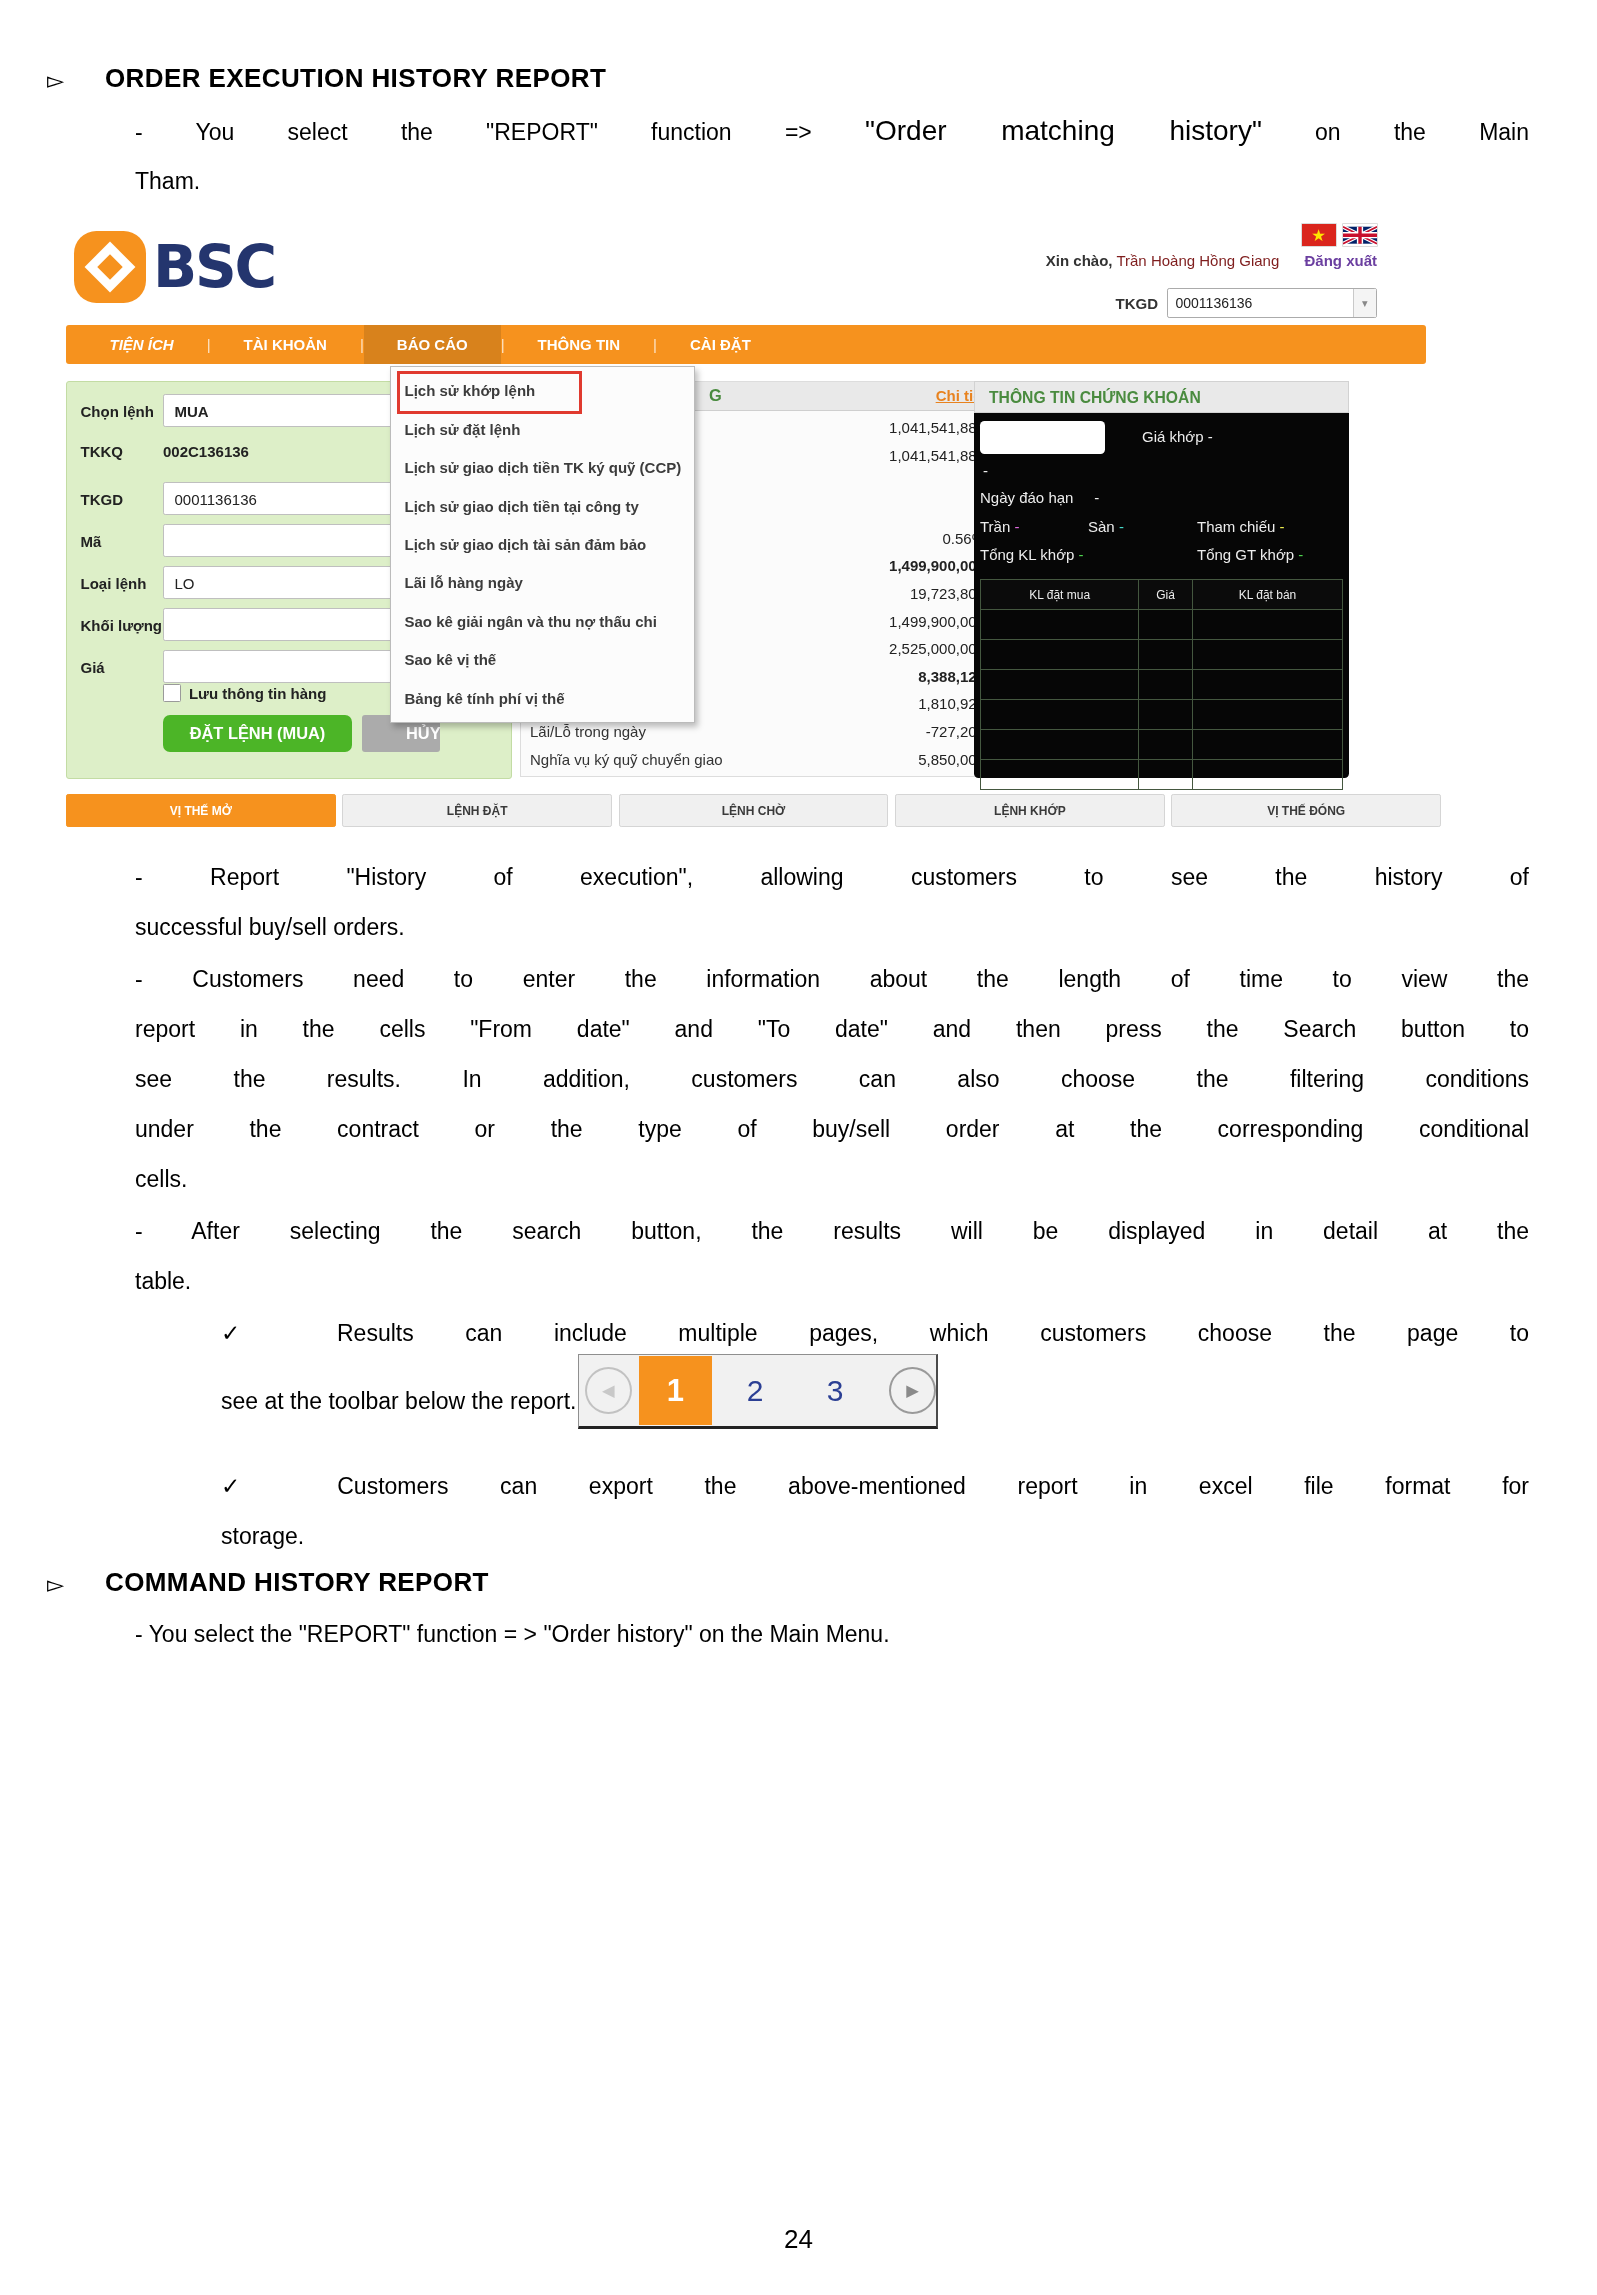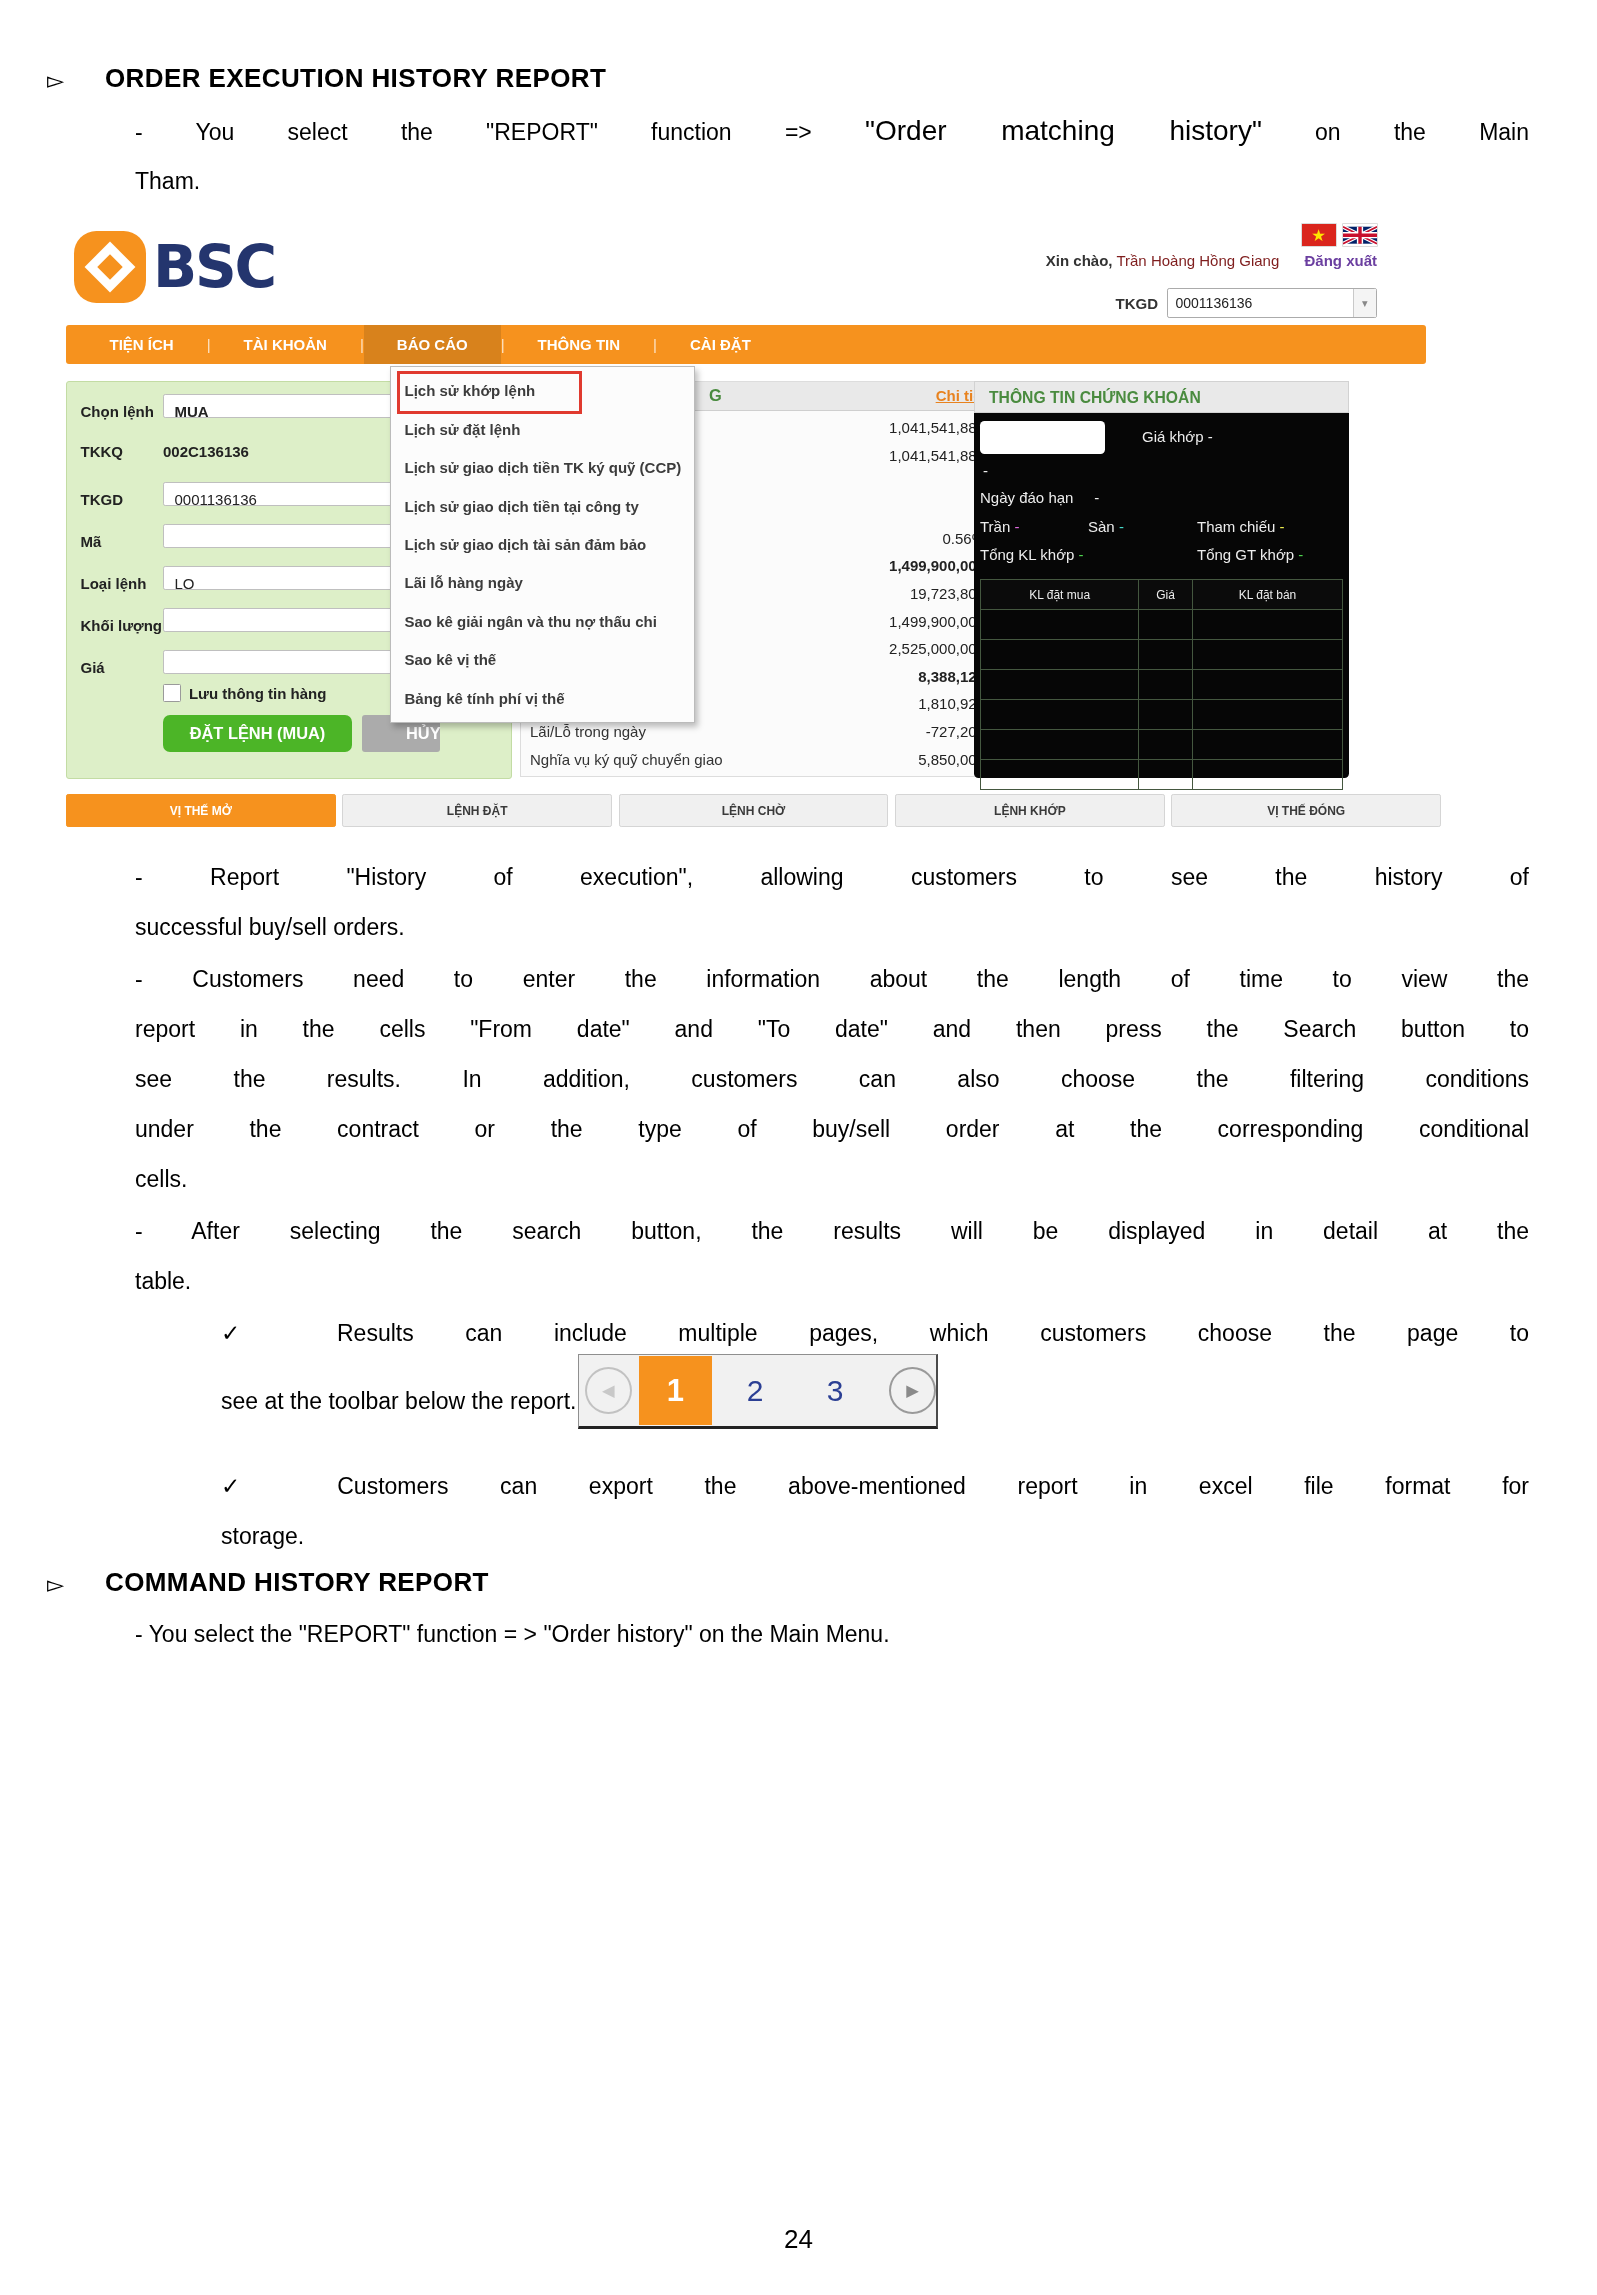--- a/index.html
+++ b/index.html
@@ -45,21 +45,21 @@
   .menubar{position:absolute;left:0;top:106px;width:1360px;height:39px;background:#F6921E;
            border-radius:3px;display:flex;align-items:center;color:#fff;font-weight:bold;font-size:15px;}
   .mi{padding:0 33px;height:39px;display:flex;align-items:center;cursor:pointer;white-space:nowrap;}
   .mi.active{background:#D8821C;}
   .msep{color:rgba(255,255,255,.75);font-weight:normal;}
 
   
   .form-panel{position:absolute;left:0;top:162px;width:446px;height:398px;background:#DDEFC8;
               border:0.7px solid #C3DCA4;border-radius:3px;box-sizing:border-box;}
   .f-label{position:absolute;left:13.5px;font-size:15px;font-weight:bold;color:#222;white-space:nowrap;}
-  .f-input{position:absolute;left:96px;width:340px;height:24px;background:#fff;border:0.7px solid #BFBFBF;
+  .f-input{position:absolute;left:96px;width:340px;height:33px;background:#fff;border:0.7px solid #BFBFBF;
            border-radius:2.2px;font-size:15px;line-height:33px;padding-left:10.5px;box-sizing:border-box;color:#222;}
   .f-static{position:absolute;left:96px;font-size:15px;font-weight:bold;color:#222;}
   .f-check{position:absolute;left:96px;top:302px;display:flex;align-items:center;gap:7.5px;}
   .f-checkbox{width:16.4px;height:16.4px;background:#fff;border:0.7px solid #9A9A9A;border-radius:1.5px;}
   .f-checklabel{font-size:15px;font-weight:bold;color:#222;}
   .btn-buy{position:absolute;left:96px;top:333px;width:189px;height:37px;background:#4CB527;border:none;
            border-radius:7px;color:#fff;font-size:16.4px;font-weight:bold;font-family:inherit;}
   .btn-cancel{position:absolute;left:295px;top:333px;width:78px;height:37px;background:#ABABAB;border:none;
            border-radius:3px;color:#fff;font-size:16.4px;font-weight:bold;font-family:inherit;padding-left:44px;}
 
@@ -158,21 +158,21 @@
 
   <div class="acct">
     <span class="acct-label">TKGD</span>
     <div class="selectbox">
       <span class="val">0001136136</span>
       <span class="car">▾</span>
     </div>
   </div>
 
   <div class="menubar">
-    <div class="mi" style="margin-left:10.5px;">TIỆN ÍCH</div>
+    <div class="mi" style="margin-left:10.5px;font-style:italic;">TIỆN ÍCH</div>
     <span class="msep">|</span>
     <div class="mi">TÀI KHOẢN</div>
     <span class="msep">|</span>
     <div class="mi active">BÁO CÁO</div>
     <span class="msep">|</span>
     <div class="mi">THÔNG TIN</div>
     <span class="msep">|</span>
     <div class="mi">CÀI ĐẶT</div>
   </div>
 

